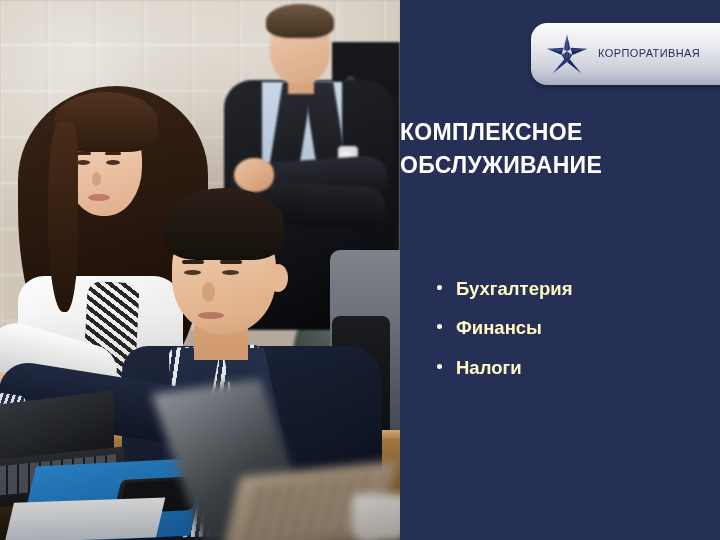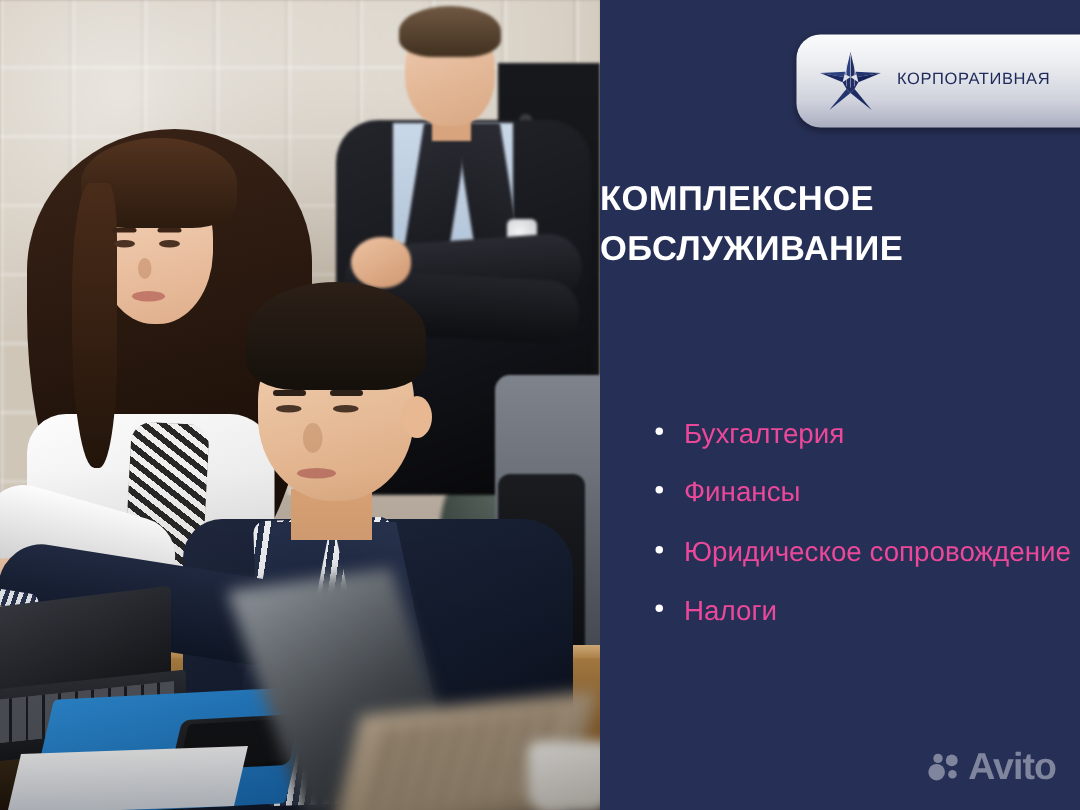--- a/index.html
+++ b/index.html
@@ -360,21 +360,21 @@
     position:absolute; left:0; top:116px; width:320px;
     text-align:left; color:#ffffff;
     font-size:23px; font-weight:bold; line-height:1.42; letter-spacing:.3px;
   }
   .bullets{
     position:absolute; left:34px; top:276px; width:286px;
     list-style:none;
   }
   .bullets li{
     position:relative; padding-left:22px; margin-bottom:13px;
-    color:#ec4899; font-size:18.5px; font-weight:normal; line-height:1.42;
+    color:#fef9c3; font-size:18.5px; font-weight:bold; line-height:1.42;
   }
   .bullets li:before{
     content:""; position:absolute; left:3px; top:9px;
     width:5px; height:5px; border-radius:50%; background:#ffffff;
   }
   .avito{
     position:absolute; right:16px; bottom:14px;
     display:flex; align-items:center; gap:5px; opacity:.55;
   }
   .avito-dots{ width:22px; height:22px; flex:0 0 22px; }
@@ -503,28 +503,18 @@
     </div>
 
     <div class="headline">
       <div>КОМПЛЕКСНОЕ</div>
       <div>ОБСЛУЖИВАНИЕ</div>
     </div>
 
     <ul class="bullets">
       <li>Бухгалтерия</li>
       <li>Финансы</li>
-      <li>Юридическое сопровождение</li>
       <li>Налоги</li>
     </ul>
 
-    <div class="avito">
-      <svg class="avito-dots" viewBox="0 0 24 24">
-        <circle cx="7" cy="15" r="6" fill="#C9CCD8"></circle>
-        <circle cx="8" cy="5" r="3.4" fill="#C9CCD8"></circle>
-        <circle cx="18" cy="6.5" r="4.3" fill="#C9CCD8"></circle>
-        <circle cx="18.5" cy="16.5" r="3.1" fill="#C9CCD8"></circle>
-      </svg>
-      <span class="avito-word">Avito</span>
-    </div>
 
   </div>
 </div>
 
 </body></html>

